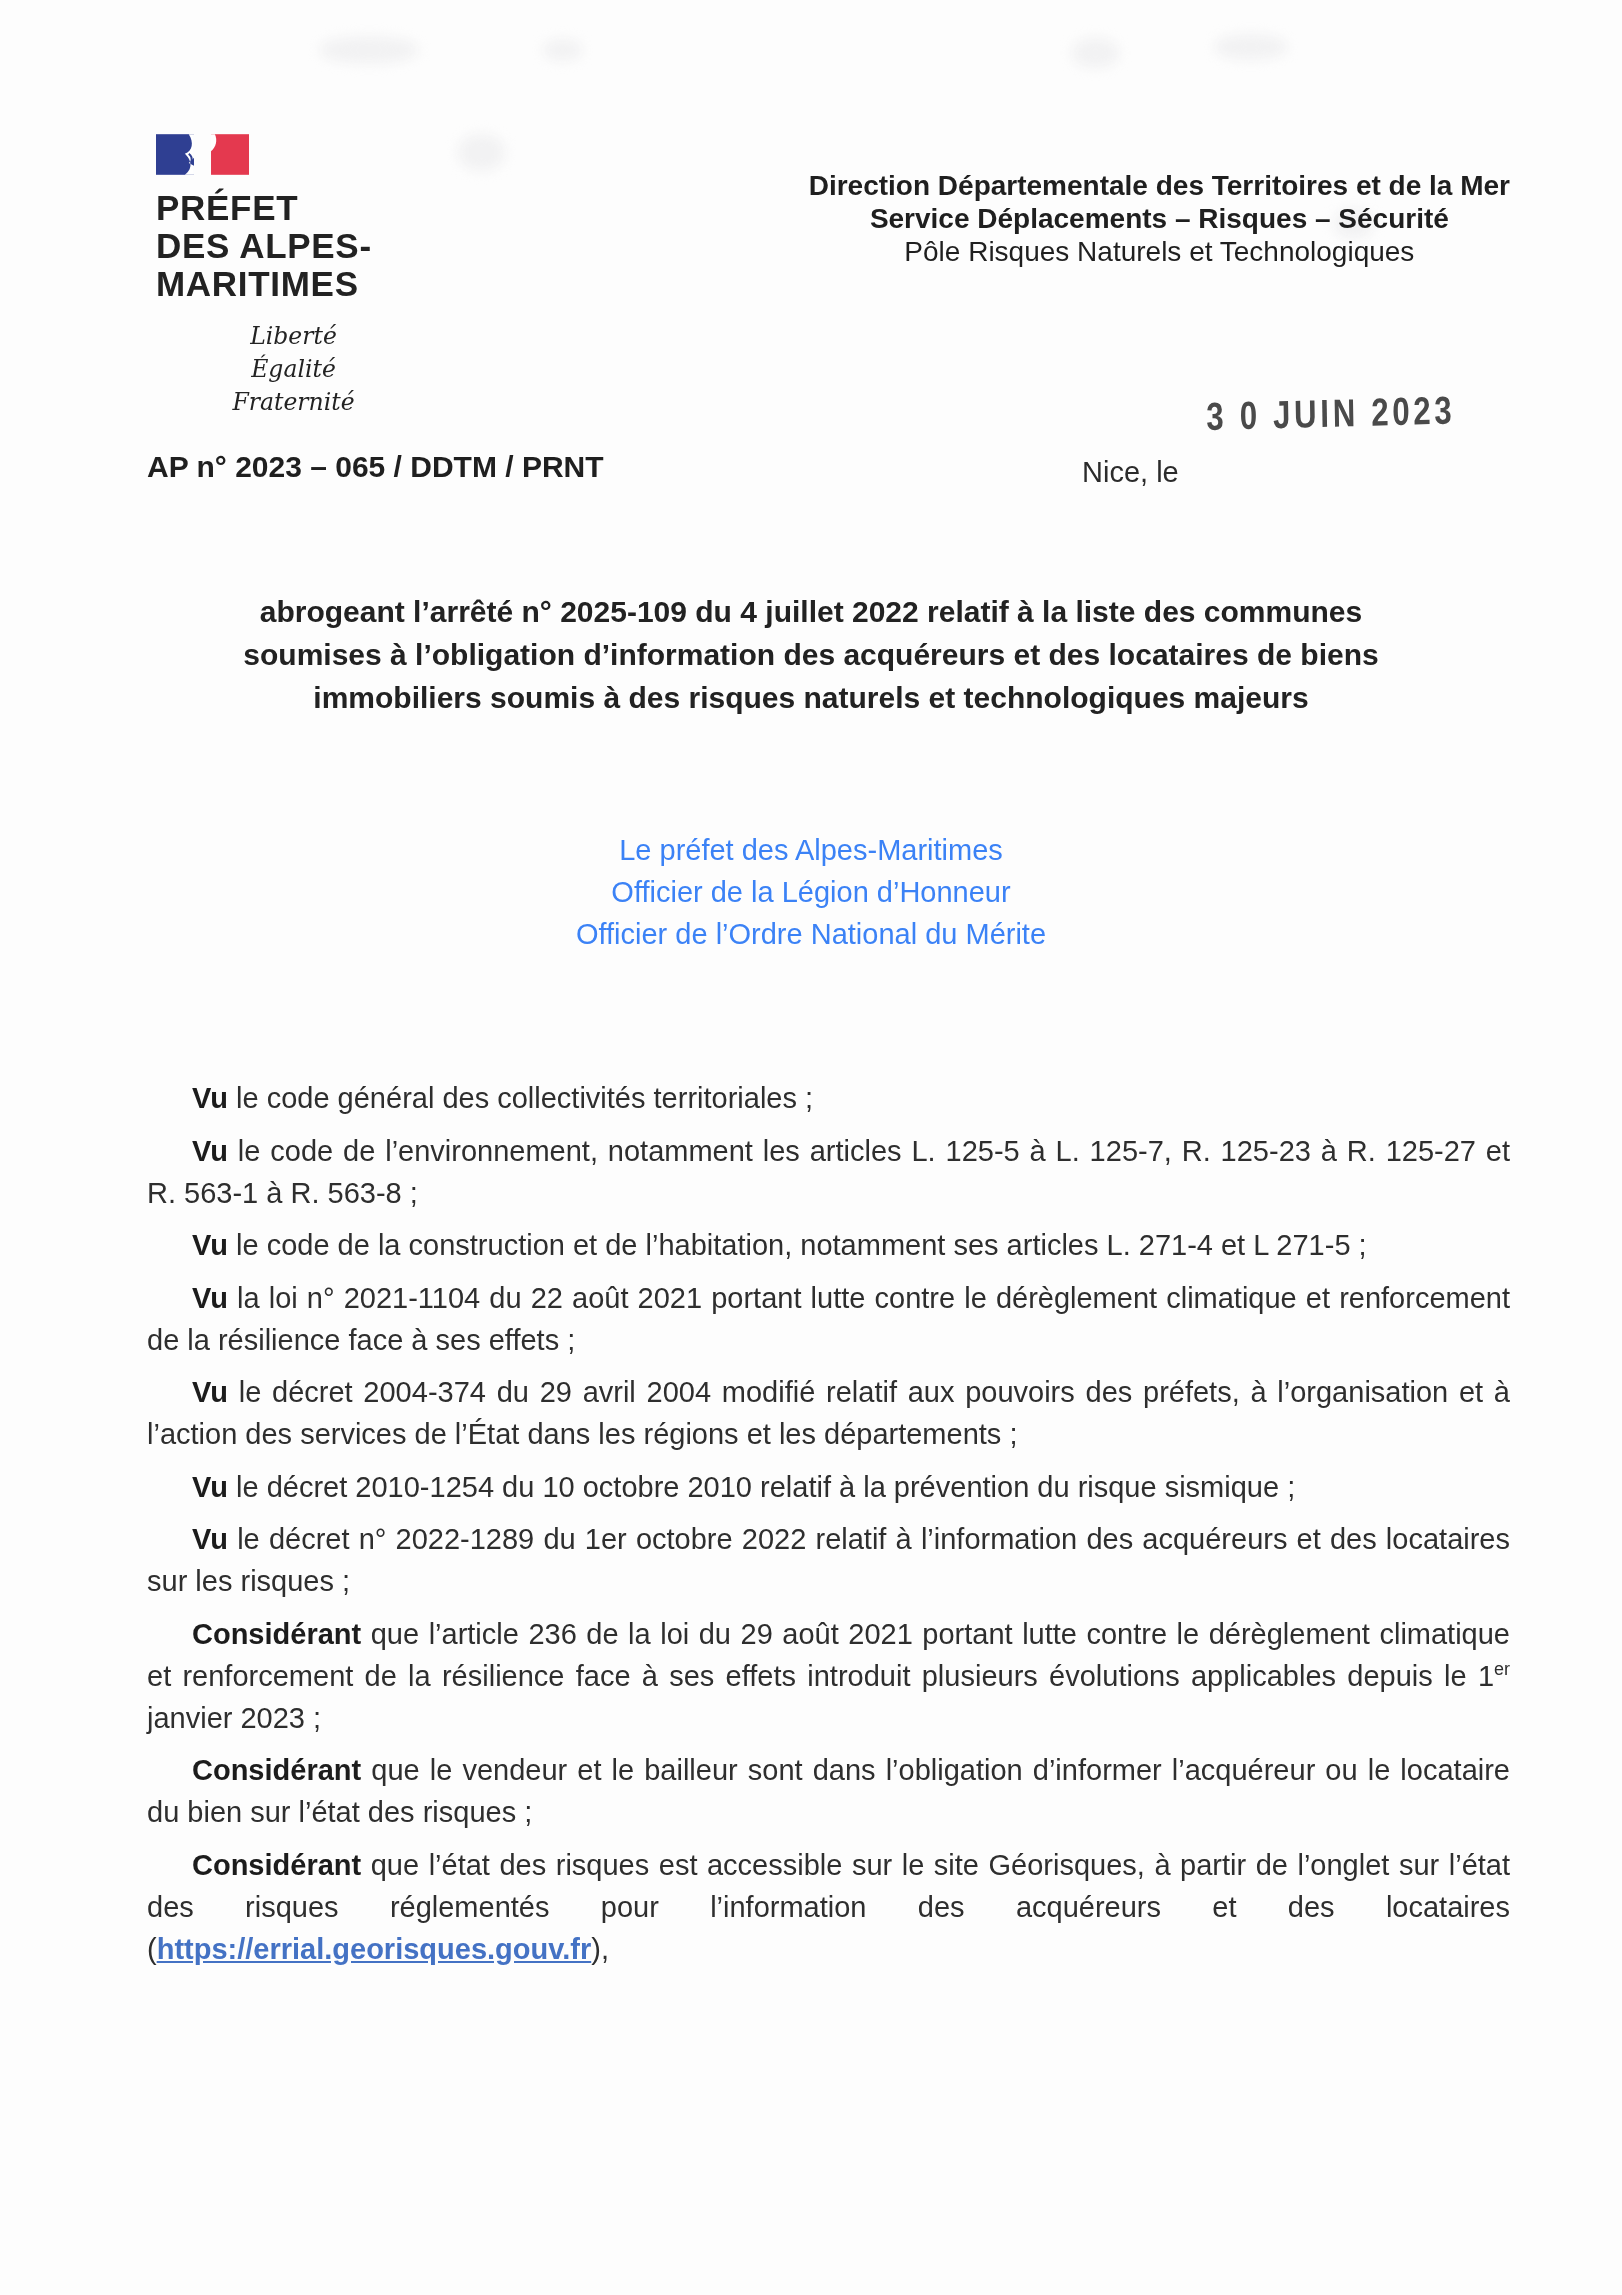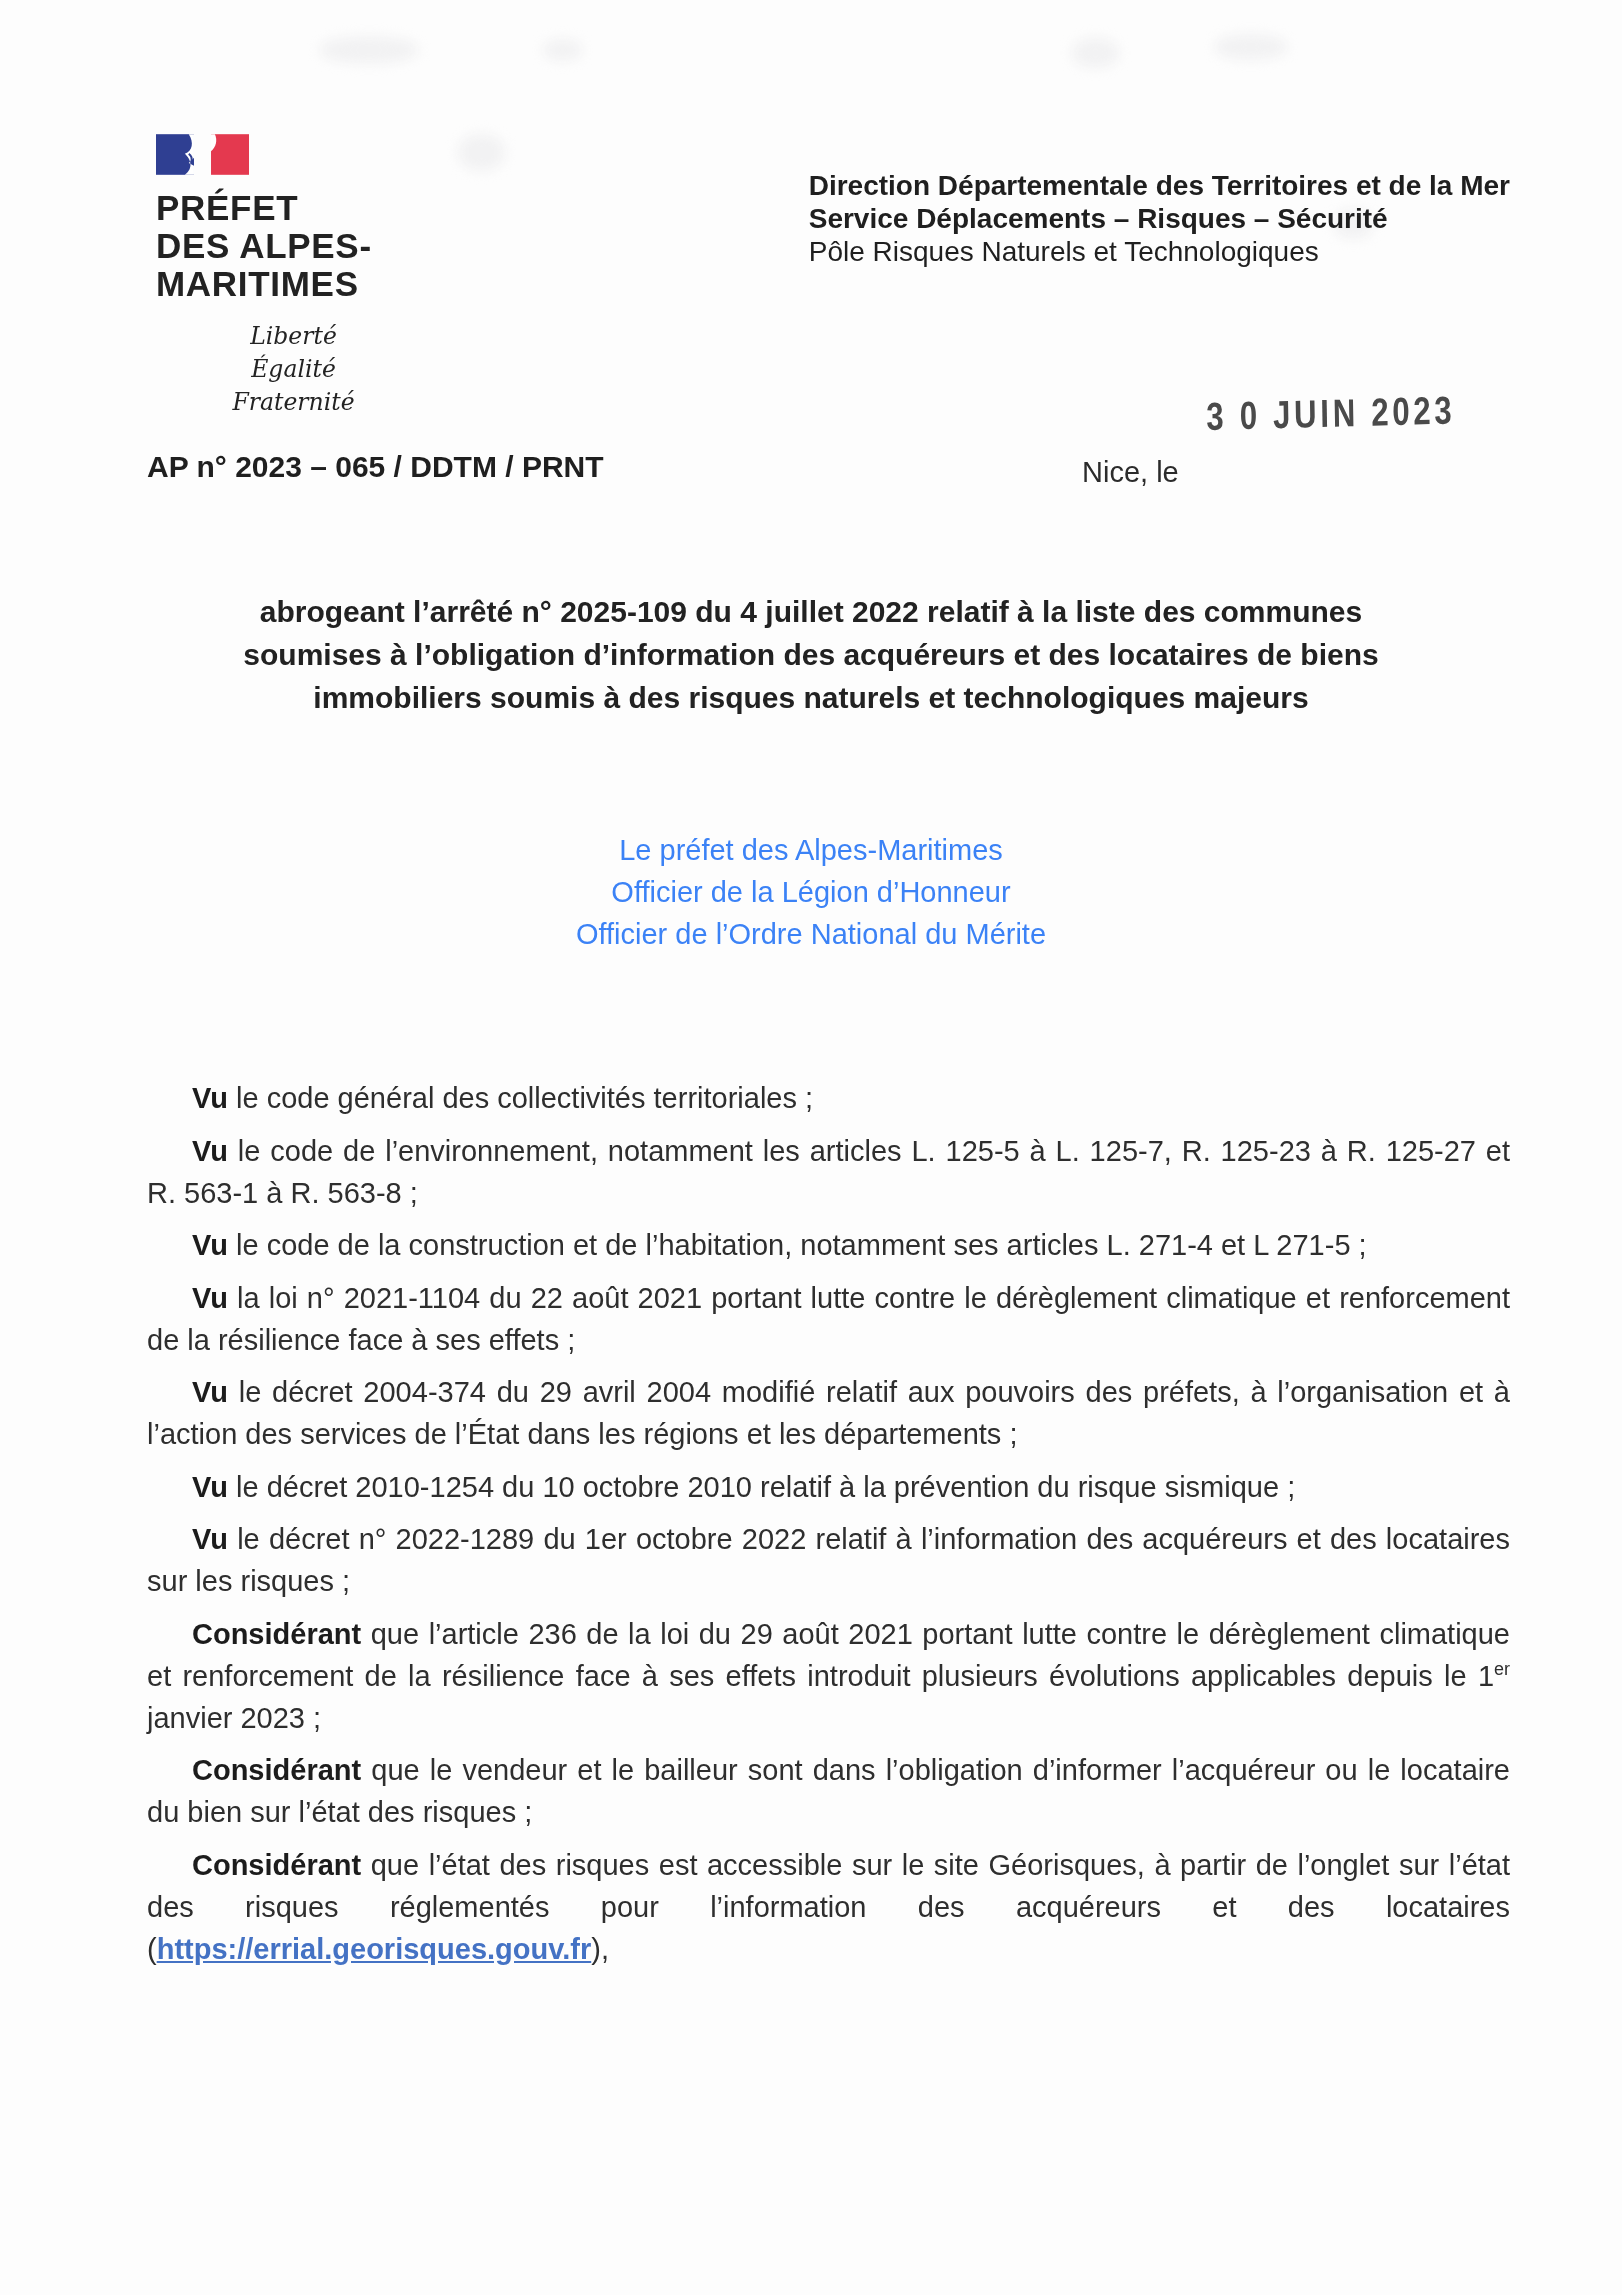--- a/index.html
+++ b/index.html
@@ -14,21 +14,21 @@
   
   .smudge{position:absolute;background:#f2f2f3;border-radius:45%;filter:blur(5.9px);}
 
   
   .logo-block{position:absolute;left:156px;top:134px;width:275px;}
   .flag{display:block;width:93px;height:41px;}
   .brand{margin-top:14.4px;font-weight:bold;font-size:35px;line-height:38px;letter-spacing:0.7px;color:#222;}
   .motto{margin-top:17px;font-family:"DejaVu Serif", serif;font-style:italic;font-size:23.5px;line-height:33px;color:#232323;text-align:center;}
 
   
-  .letterhead{position:absolute;right:112px;top:169px;text-align:left;font-size:28px;line-height:33px;color:#1f1f1f;}
+  .letterhead{position:absolute;right:112px;top:169px;text-align:center;font-size:28px;line-height:33px;color:#1f1f1f;}
   .letterhead .bold{font-weight:bold;}
 
   
   .ap-number{position:absolute;left:147px;top:450px;font-weight:bold;font-size:30px;color:#1f1f1f;white-space:nowrap;}
   .place-label{position:absolute;left:1082px;top:456px;font-size:29px;color:#2b2b2b;white-space:nowrap;}
   .date-stamp{
     position:absolute;left:1206px;top:395px;
     font-size:39px;font-weight:bold;color:#4a4a4a;
     letter-spacing:4.6px;white-space:nowrap;
     transform:scaleX(0.80) rotate(-1.2deg);transform-origin:left top;

